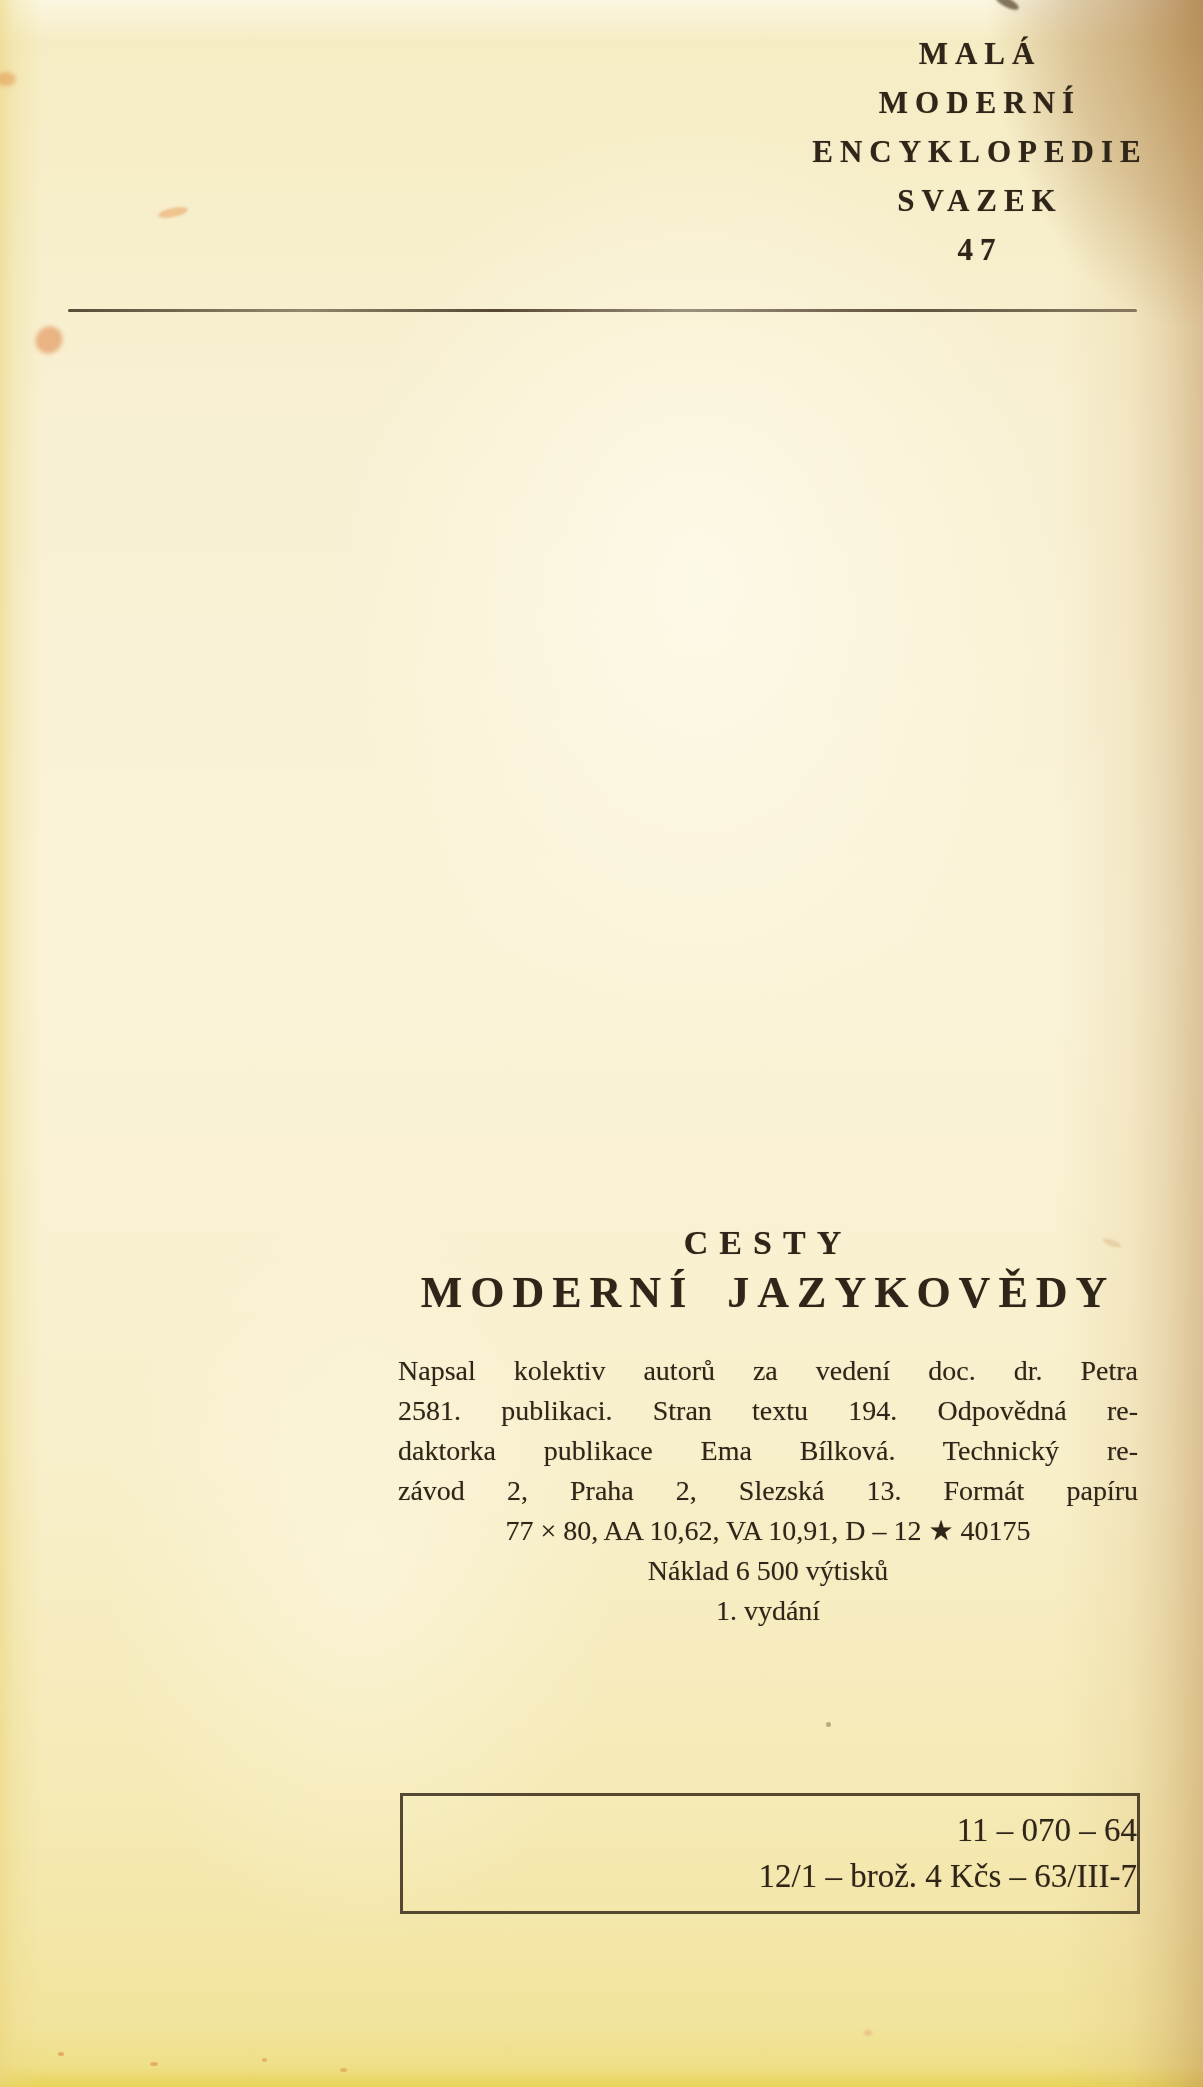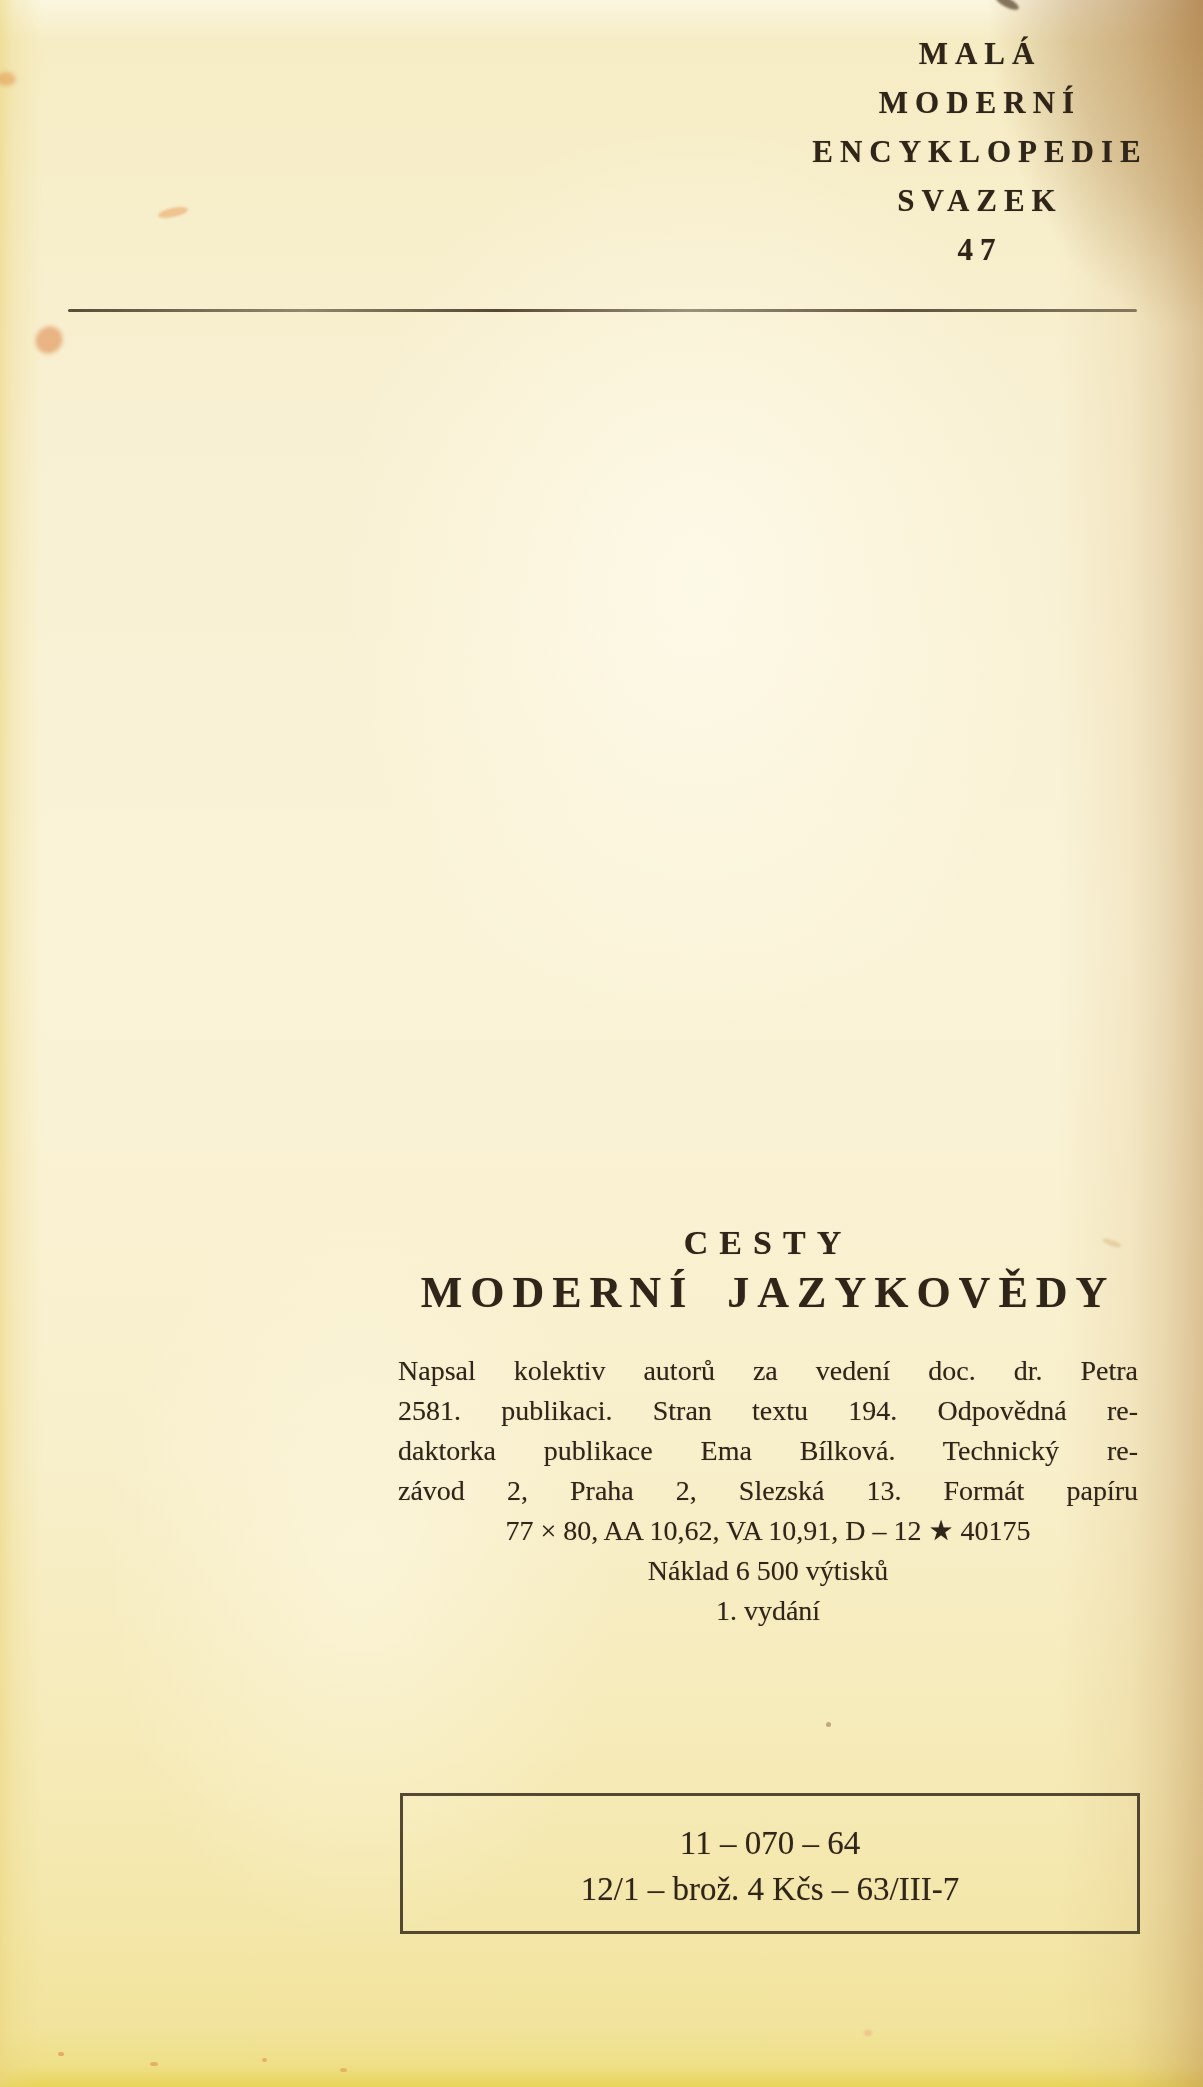--- a/index.html
+++ b/index.html
@@ -43,25 +43,25 @@
   .title .t1{font-size:34px; letter-spacing:11px; white-space:nowrap;}
   .title .t2{font-size:44px; letter-spacing:8px; word-spacing:14px; white-space:nowrap;}
   .colophon{
     position:absolute; top:1351px; left:398px; width:740px;
     font-size:28px; line-height:40px;
     text-shadow:0 0 1px rgba(47,37,24,0.30);
   }
   .colophon .j{text-align:justify; text-align-last:justify;}
   .colophon .c{text-align:center;}
   .imprint{
-    position:absolute; top:1793px; left:400px; width:740px; height:141px;
+    position:absolute; top:1793px; left:400px; width:740px; height:121px;
     box-sizing:border-box;
     border:3px solid rgba(55,43,27,0.85);
-    padding-top:24px;
-    text-align:center;
+    padding-top:11px;
+    text-align:right;
     font-size:33px; line-height:46px;
     text-shadow:0 0 1px rgba(47,37,24,0.30);
   }
   .imprint div{white-space:nowrap;}
   .spec{position:absolute; border-radius:50%;}
   .blur1{filter:blur(1px);} .blur2{filter:blur(2px);}
 </style>
 </head>
 <body>
 

